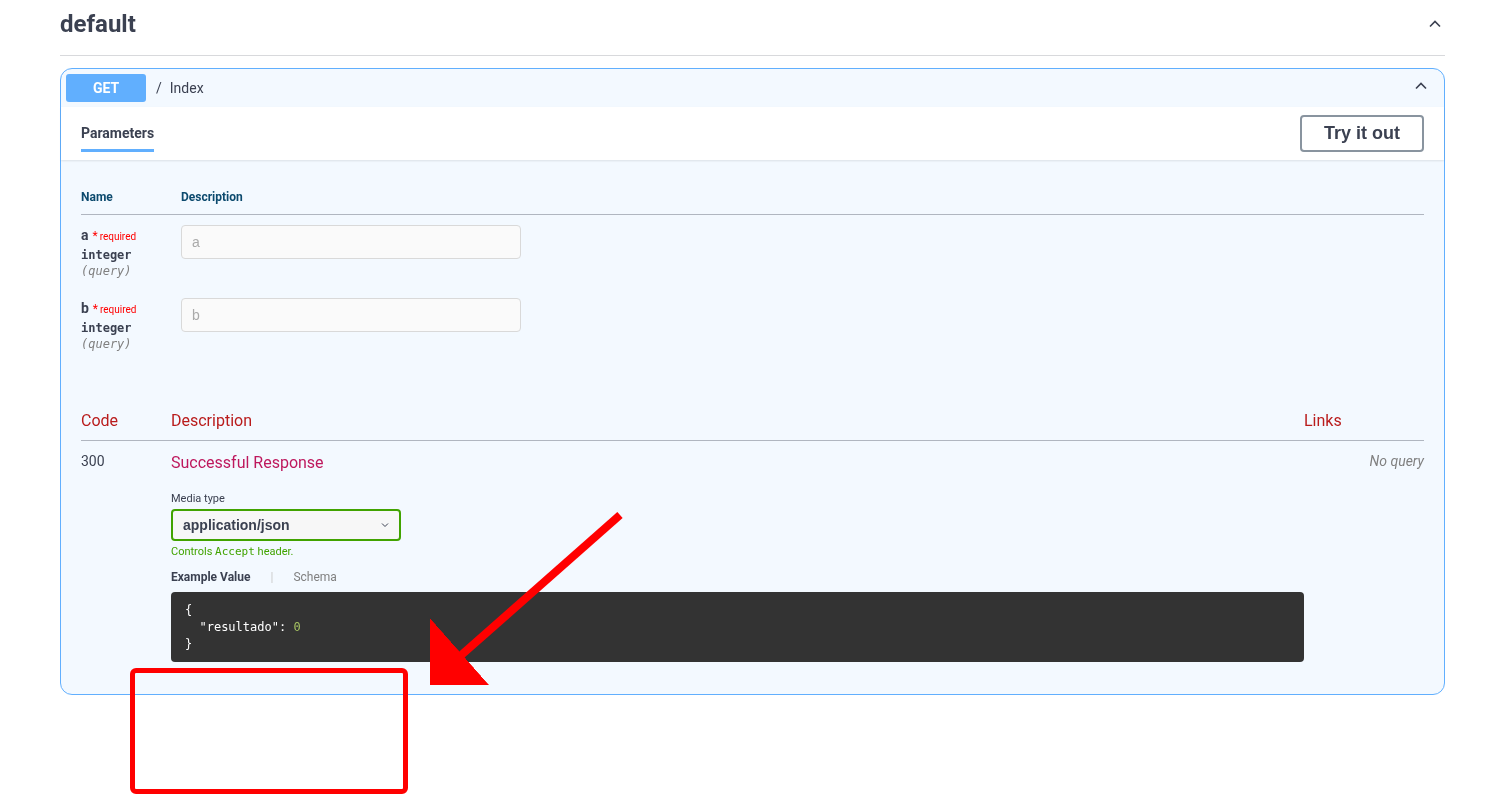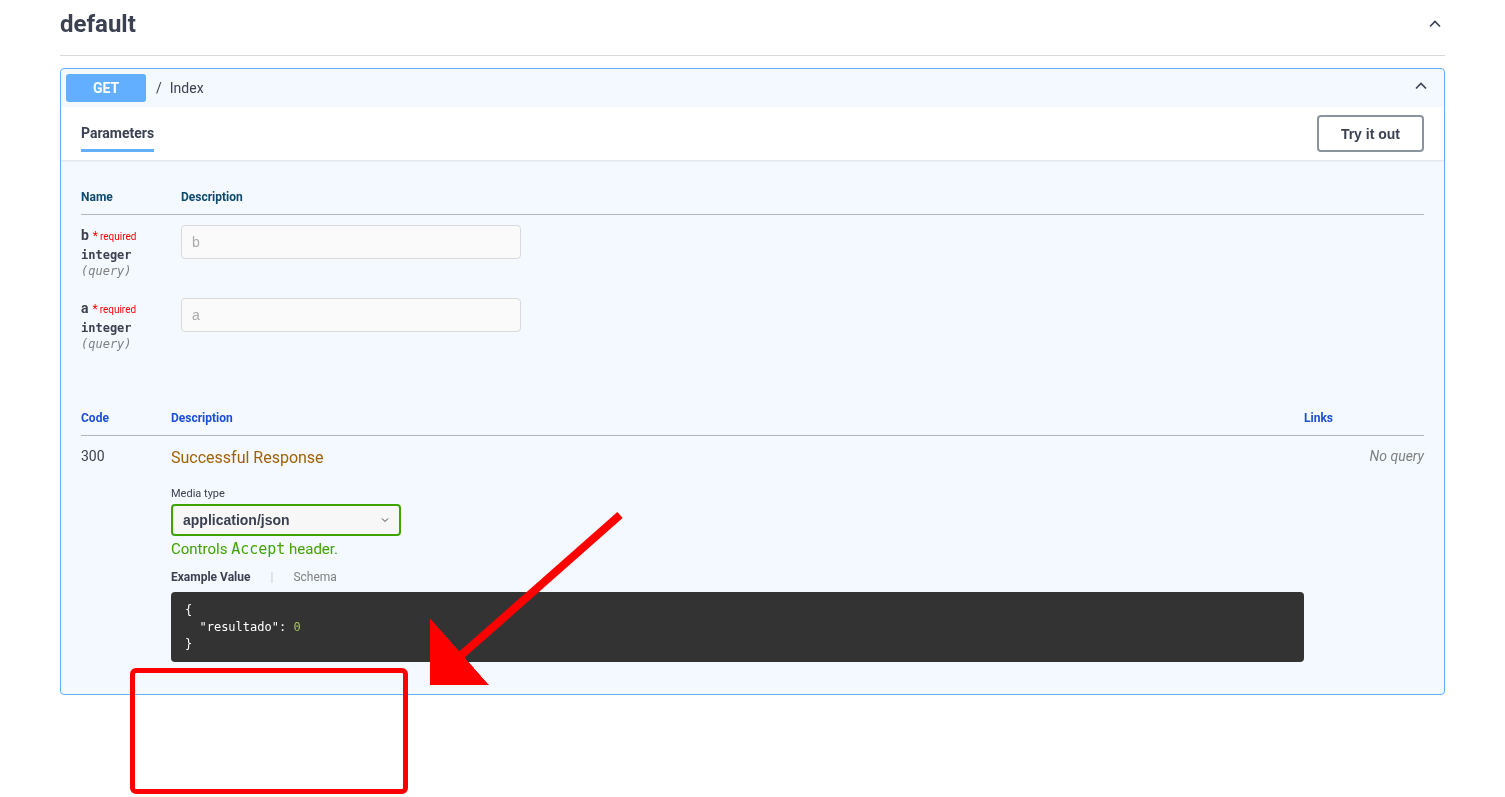--- a/index.html
+++ b/index.html
@@ -24,21 +24,21 @@
   .chevron-up {
     width: 20px;
     height: 20px;
     stroke: #3b4151;
     stroke-width: 2;
     fill: none;
   }
   .opblock {
     margin-top: 12px;
     border: 1px solid #61affe;
-    border-radius: 4px;
+    border-radius: 12px;
     background: rgba(97,175,254,.08);
   }
   .opblock-summary {
     display: flex;
     align-items: center;
     padding: 5px;
     gap: 10px;
     cursor: pointer;
   }
   .method-badge {
@@ -61,38 +61,39 @@
   }
   .opblock-path .slash { color: #3b4151; }
   .opblock-path .summary { color: #3b4151; text-align: center; }
   .opblock-collapse {
     margin-right: 8px;
   }
   .opblock-body { }
   .section-header {
     display: flex;
     justify-content: space-between;
+    align-items: center;
     background: #fff;
     padding: 8px 20px;
     box-shadow: 0 1px 2px rgba(0,0,0,.1);
   }
   .section-header .tab {
     font-size: 14px;
     font-weight: 700;
     color: #3b4151;
     padding: 10px 0 8px 0;
     border-bottom: 3px solid #61affe;
   }
   .section-header .tab.noborder { border-bottom: none; }
   .try-btn {
     background: transparent;
     border: 2px solid #89949f;
     border-radius: 4px;
     padding: 6px 22px;
-    font-size: 14px;
+    font-size: 18px;
     font-weight: 700;
     color: #3b4151;
     cursor: pointer;
   }
   .params-table {
     width: 100%;
     padding: 20px;
   }
   .params-table table {
     width: 100%;
@@ -144,37 +145,37 @@
   .param-input::placeholder { color: #aaa; }
   .responses-table {
     padding: 20px;
   }
   .responses-table table {
     width: 100%;
     border-collapse: collapse;
   }
   .responses-table th {
     text-align: left;
-    font-size: 12px;
-    font-weight: 700;
-    color: #1d4ed8;
+    font-size: 16px;
+    font-weight: 400;
+    color: #b91c1c;
     padding: 10px 0;
     border-bottom: 1px solid rgba(59,65,81,.2);
   }
   .responses-table td {
     padding: 12px 0;
     vertical-align: top;
     font-size: 14px;
   }
   .code-col { width: 90px; }
   .links-col { width: 120px; text-align: right; }
   .links-col-cell { text-align: right; font-style: italic; color: #808080; }
   .response-desc {
     font-size: 16px;
-    color: #a16207;
+    color: #be185d;
     margin-bottom: 20px;
   }
   .media-label {
     font-size: 11px;
     color: #3b4151;
     margin-bottom: 4px;
   }
   .media-select {
     border: 2px solid #41a300;
     border-radius: 4px;
@@ -195,21 +196,21 @@
     position: absolute;
     right: 10px;
     top: 50%;
     transform: translateY(-50%);
     pointer-events: none;
     stroke: #3b4151;
     stroke-width: 2;
     fill: none;
   }
   .accept-hint {
-    font-size: 15px;
+    font-size: 11px;
     color: #41a300;
     margin-top: 4px;
   }
   .accept-hint code { font-family: monospace; }
   .example-tabs {
     margin-top: 12px;
     display: flex;
     align-items: center;
     gap: 20px;
     font-size: 12px;
@@ -279,41 +280,41 @@
         <thead>
           <tr>
             <th class="param-name-col">Name</th>
             <th>Description</th>
           </tr>
         </thead>
         <tbody>
           <tr>
             <td>
               <div>
+                <span class="param-name">a</span>
+                <span class="required-star"> *</span><span class="required-text">required</span>
+              </div>
+              <div class="param-type">integer</div>
+              <div class="param-in">(query)</div>
+            </td>
+            <td>
+              <input class="param-input" type="text" placeholder="a" style="">
+            </td>
+          </tr>
+          <tr>
+            <td>
+              <div>
                 <span class="param-name">b</span>
                 <span class="required-star"> *</span><span class="required-text">required</span>
               </div>
               <div class="param-type">integer</div>
               <div class="param-in">(query)</div>
             </td>
             <td>
               <input class="param-input" type="text" placeholder="b" style="">
-            </td>
-          </tr>
-          <tr>
-            <td>
-              <div>
-                <span class="param-name">a</span>
-                <span class="required-star"> *</span><span class="required-text">required</span>
-              </div>
-              <div class="param-type">integer</div>
-              <div class="param-in">(query)</div>
-            </td>
-            <td>
-              <input class="param-input" type="text" placeholder="a" style="">
             </td>
           </tr>
         </tbody>
       </table>
     </div>
 
 
     <div class="responses-table">
       <table>
         <thead>

